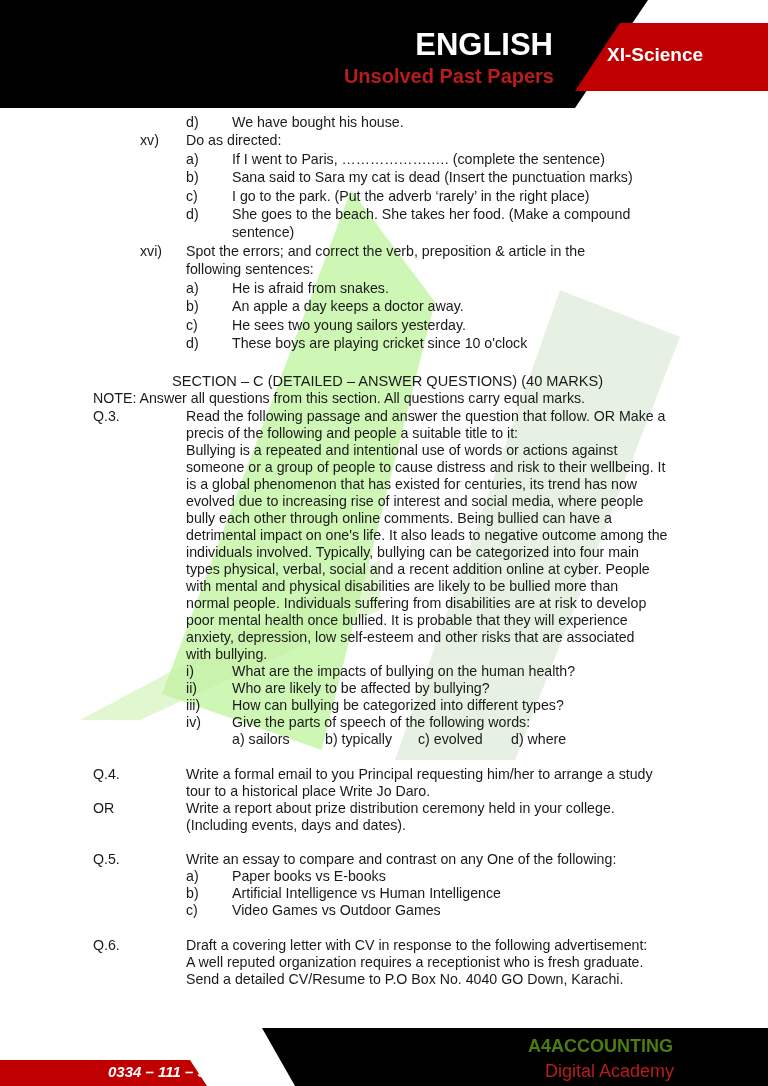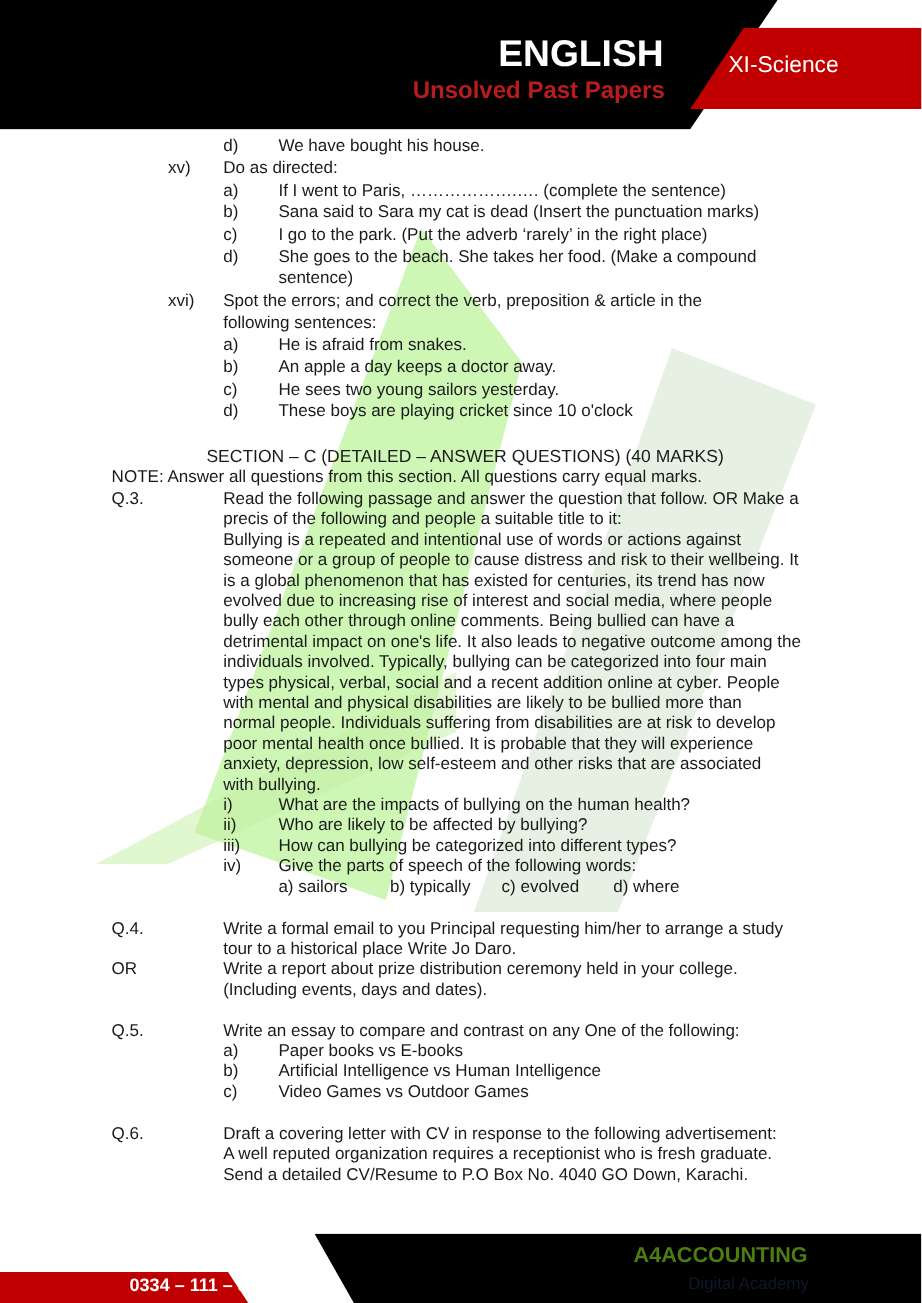--- a/index.html
+++ b/index.html
@@ -23,21 +23,21 @@
   .hdr-title {
     position: absolute; top: 28px; right: 215px; text-align: right;
     color: #fff; font-weight: bold; font-size: 31px; line-height: 34px;
   }
   .hdr-sub {
     position: absolute; top: 65px; right: 214px;
     color: #b91c1c; font-weight: bold; font-size: 20px;
   }
   .hdr-class {
     position: absolute; top: 44px; left: 607px;
-    color: #fff; font-weight: normal; font-size: 19px;
+    color: #fff; font-weight: bold; font-size: 19px;
   }
   
   .wm { position: absolute; pointer-events: none; }
   .wm1 {
     left: 120px; top: 190px; width: 420px; height: 560px;
     background: #a6f07a; opacity: 0.55;
     clip-path: polygon(10% 90%, 55% 0%, 75% 20%, 48% 100%);
   }
   .wm2 {
     left: 380px; top: 290px; width: 300px; height: 470px;
@@ -62,29 +62,29 @@
     background: #c00000;
     clip-path: polygon(0 0, 190px 0, 207px 26px, 0 26px);
   }
   .ftr-black {
     position: absolute; left: 0; top: 1028px; width: 768px; height: 58px;
     background: #000;
     clip-path: polygon(262px 0, 768px 0, 768px 58px, 295px 58px);
   }
   .ftr-phone {
     position: absolute; top: 1063px; left: 108px;
-    color: #fff; font-weight: bold; font-size: 15px;
+    color: #fff; font-weight: bold; font-size: 15px; font-style: italic;
   }
   .ftr-brand {
     position: absolute; top: 1036px; right: 95px;
     color: #4d7c0f; font-weight: bold; font-size: 18px;
   }
   .ftr-tag {
     position: absolute; top: 1061px; right: 94px;
-    color: #0f172a; font-size: 14px;
+    color: #b91c1c; font-size: 18px;
   }
 </style>
 </head>
 <body>
 
 <div class="hdr-black"></div>
 <div class="hdr-red"></div>
 <div class="hdr-title">ENGLISH</div>
 <div class="hdr-sub">Unsolved Past Papers</div>
 <div class="hdr-class">XI-Science</div>

